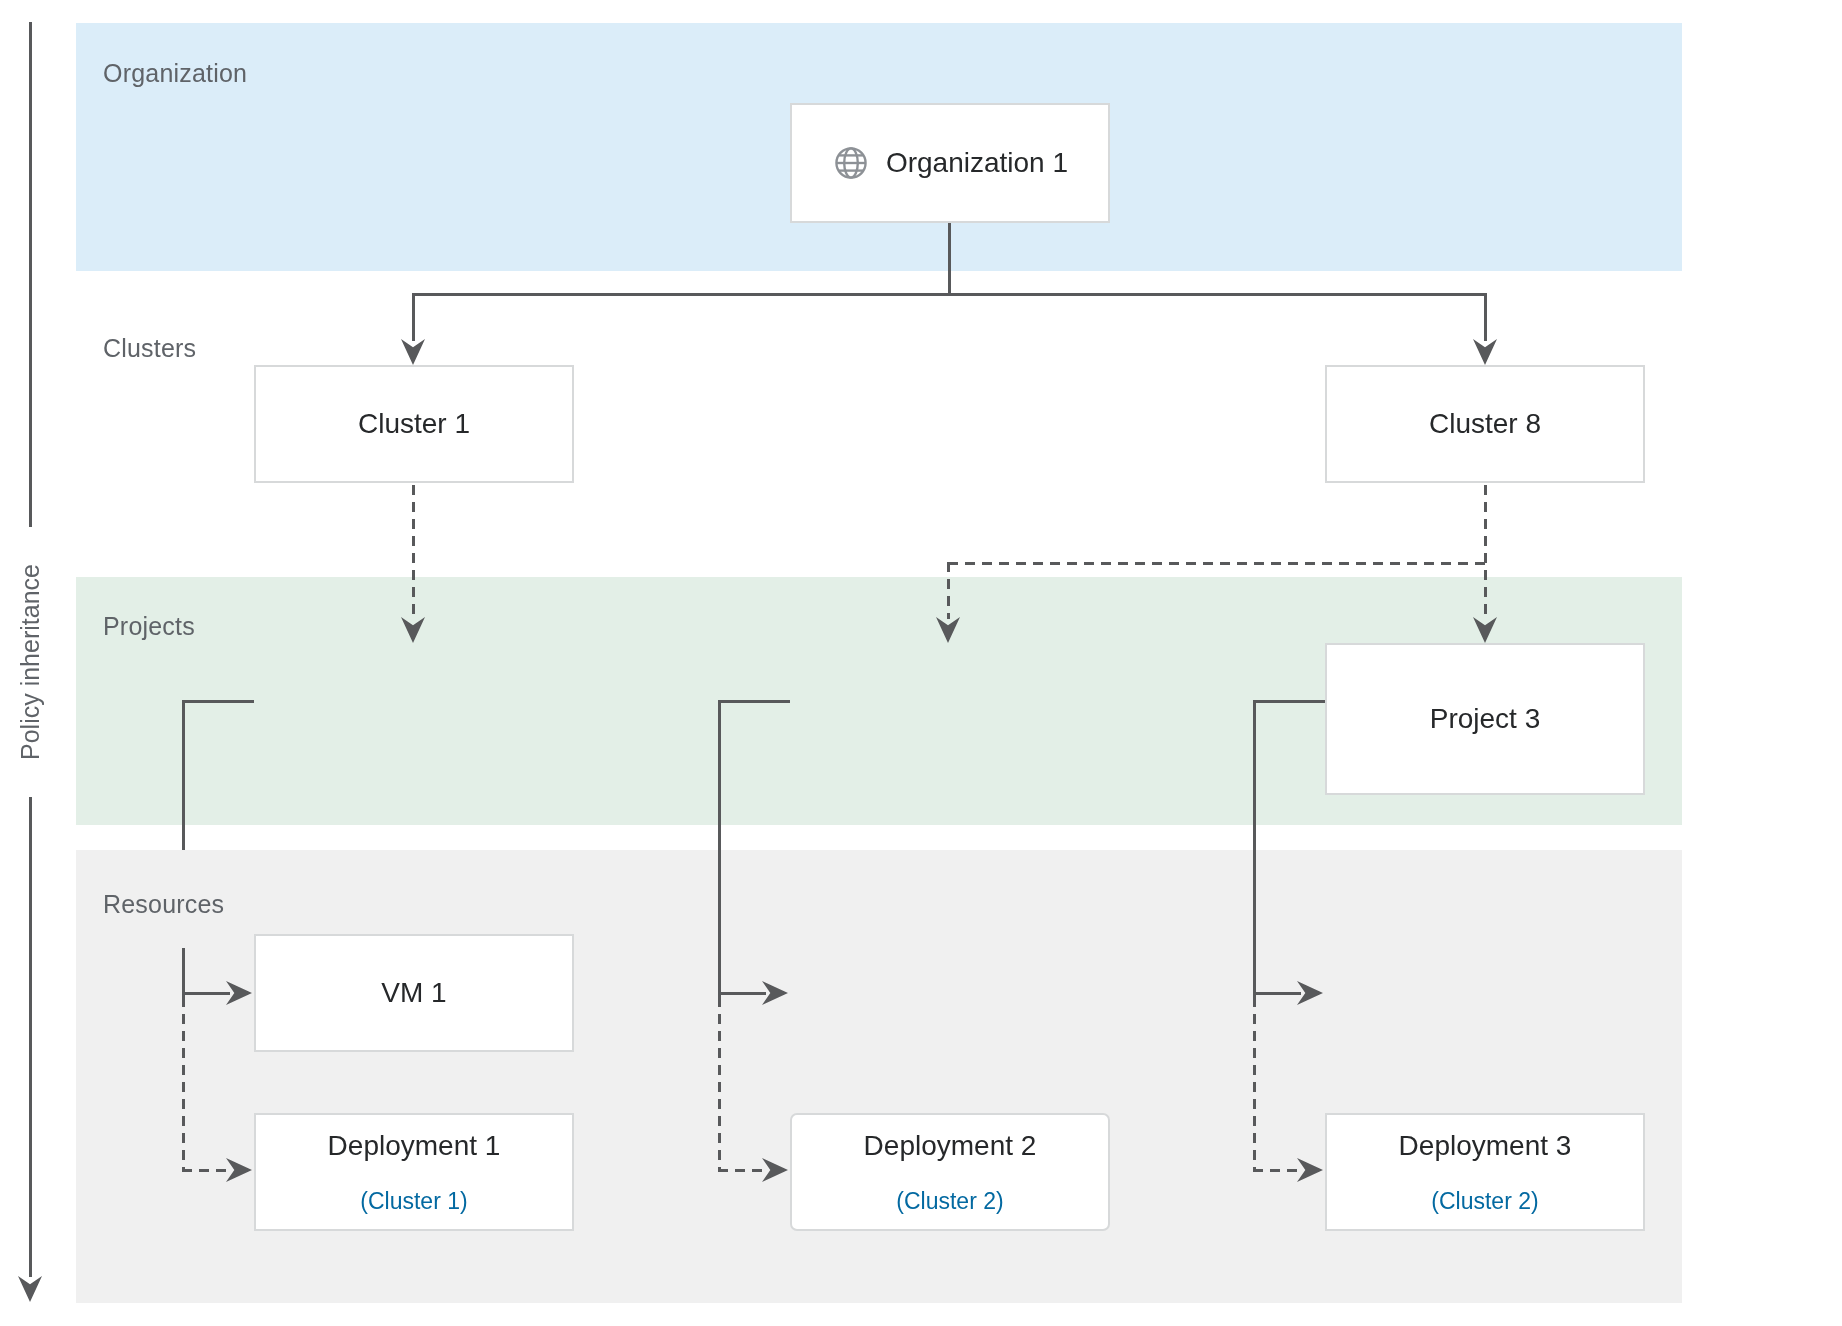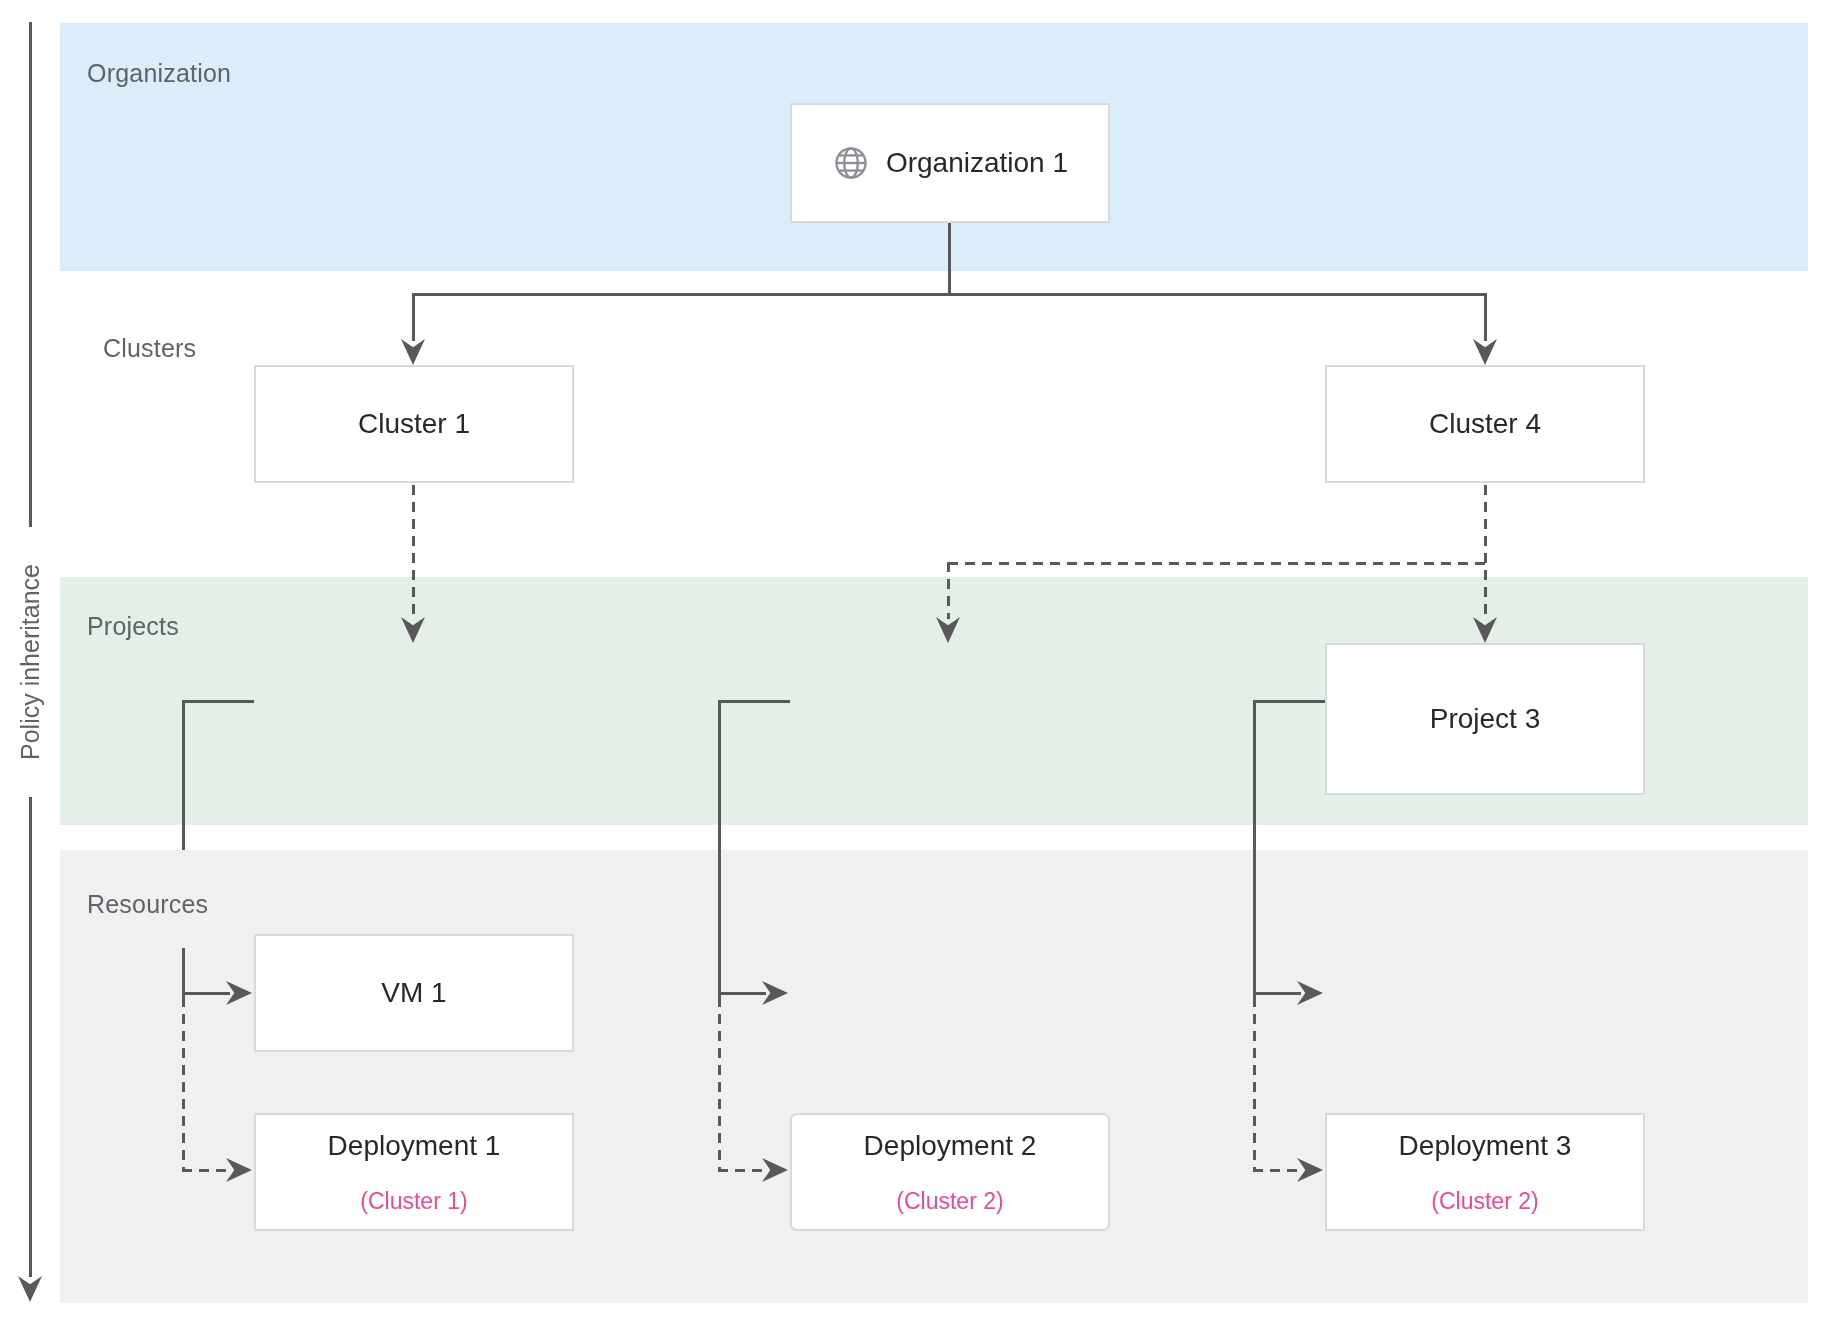--- a/index.html
+++ b/index.html
@@ -4,38 +4,38 @@
 <style>
   html,body{margin:0;padding:0;background:#ffffff;}
   .canvas{
     position:relative;
     width:1842px;height:1326px;
     background:#ffffff;
     font-family:"Liberation Sans", sans-serif;
     overflow:hidden;
   }
   
-  .band{position:absolute;left:60px;width:1748px;}
+  .band{position:absolute;left:76px;width:1606px;}
   .band-label{
     position:absolute;left:27px;
     font-size:25px;color:#5f6368;letter-spacing:.2px;
     white-space:nowrap;
   }
   .band-label.abs{left:103px;}
   
   .node{
     position:absolute;width:320px;height:118px;
     background:#ffffff;border:2px solid #d7d9da;
     box-sizing:border-box;
     display:flex;align-items:center;justify-content:center;
     font-size:28px;color:#26282a;
   }
   .node .icon{display:inline-flex;margin-right:16px;}
   .node.two-line{flex-direction:column;line-height:1.2;}
-  .node .sub{font-size:23px;color:#ec4899;margin-top:25px;}
+  .node .sub{font-size:23px;color:#0369a1;margin-top:25px;}
   
   .seg{position:absolute;background:#58595b;}
   .dash-v{position:absolute;width:3px;
     background:repeating-linear-gradient(180deg,#58595b 0,#58595b 10px,transparent 10px,transparent 17px);}
   .dash-h{position:absolute;height:3px;
     background:repeating-linear-gradient(90deg,#58595b 0,#58595b 10px,transparent 10px,transparent 17px);}
   .arr-down{position:absolute;width:24px;height:26px;background:#58595b;
     clip-path:polygon(0 0,50% 32%,100% 0,50% 100%);}
   .arr-right{position:absolute;width:26px;height:24px;background:#58595b;
     clip-path:polygon(0 0,32% 50%,0 100%,100% 50%);}
@@ -123,21 +123,21 @@
       </svg>
     </span>
     <span>Organization 1</span>
   </div>
 
   <div class="node" style="left:254px;top:365px;">
     <span>Cluster 1</span>
   </div>
 
   <div class="node" style="left:1325px;top:365px;">
-    <span>Cluster 4</span>
+    <span>Cluster 8</span>
   </div>
 
 
 
   <div class="node" style="left:1325px;top:643px;height:152px;">
     <span>Project 3</span>
   </div>
 
   <div class="node" style="left:254px;top:934px;">
     <span>VM 1</span>

